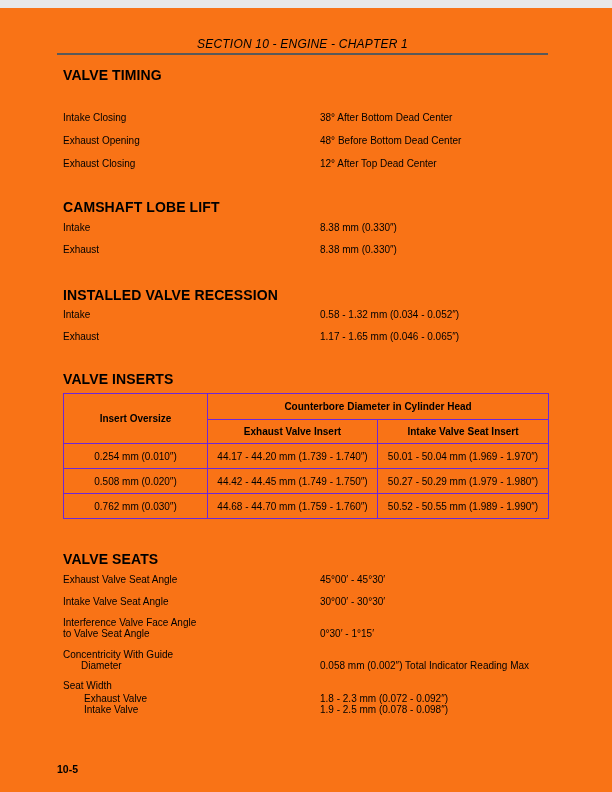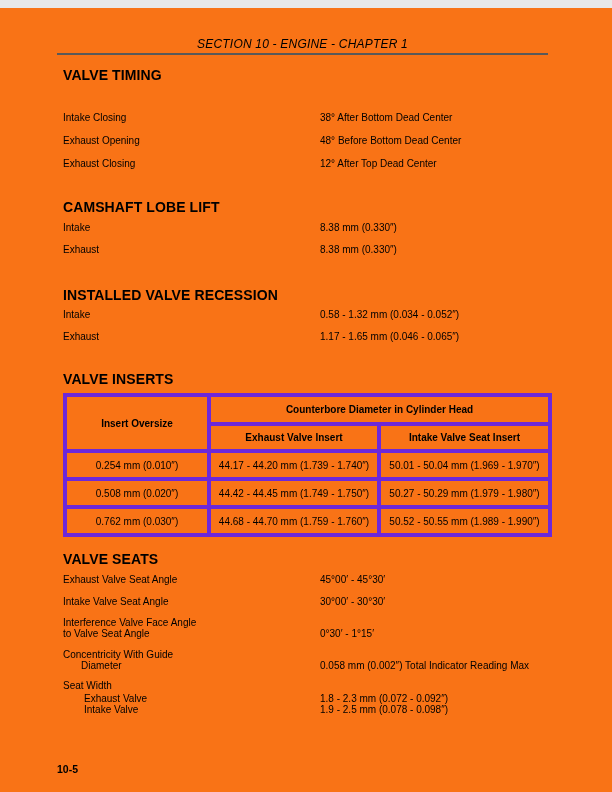--- a/index.html
+++ b/index.html
@@ -30,21 +30,21 @@
   .row .val { position:absolute; left:257px; top:0; white-space:nowrap; }
   .indent1 { padding-left:18px; }
   .indent2 { padding-left:21px; }
   table.inserts {
     position:absolute; top:385px; left:63px;
     border-collapse:collapse; table-layout:fixed;
     width:485px;
     font-size:10px;
   }
   table.inserts td {
-    border:4px solid #6d28d9;
+    border:1px solid #6d28d9;
     text-align:center; vertical-align:middle;
     padding:0 2px;
     overflow:hidden; white-space:nowrap;
   }
   table.inserts td.hdr { font-weight:bold; }
   table.inserts col.c1 { width:144px; }
   table.inserts col.c2 { width:170px; }
   table.inserts col.c3 { width:171px; }
   tr.hrow1 td { height:25px; }
   tr.hrow2 td { height:23px; }

